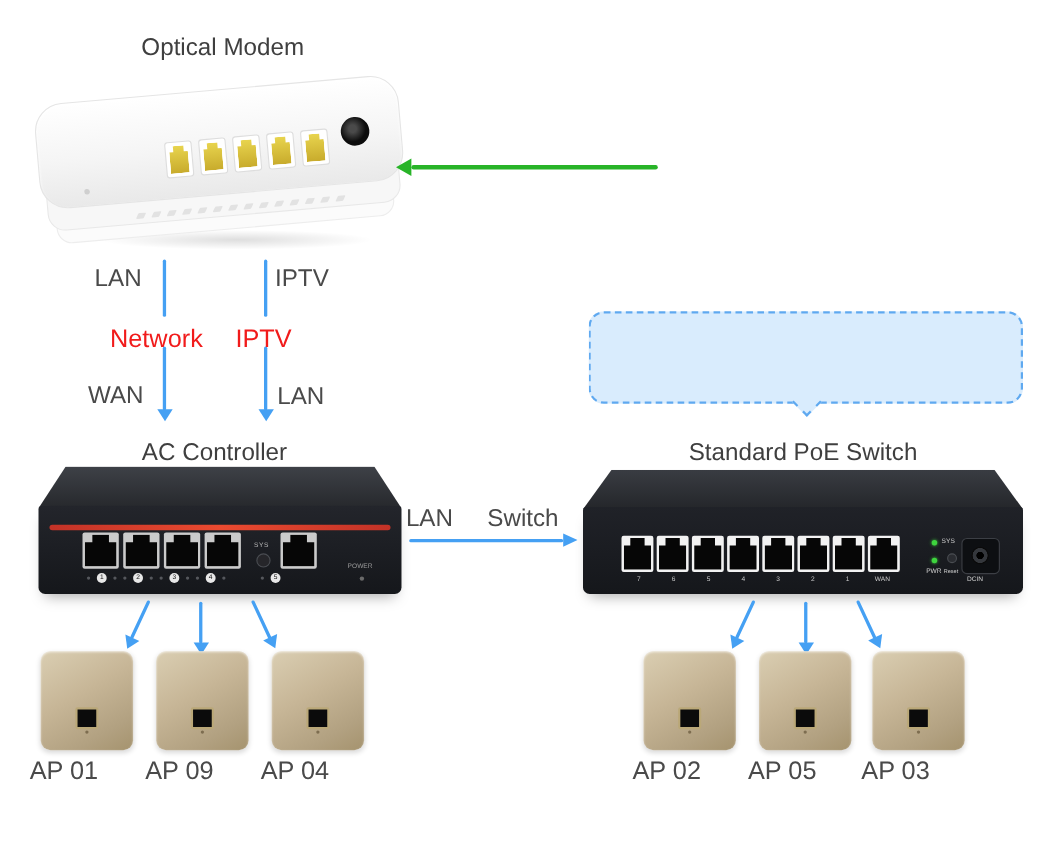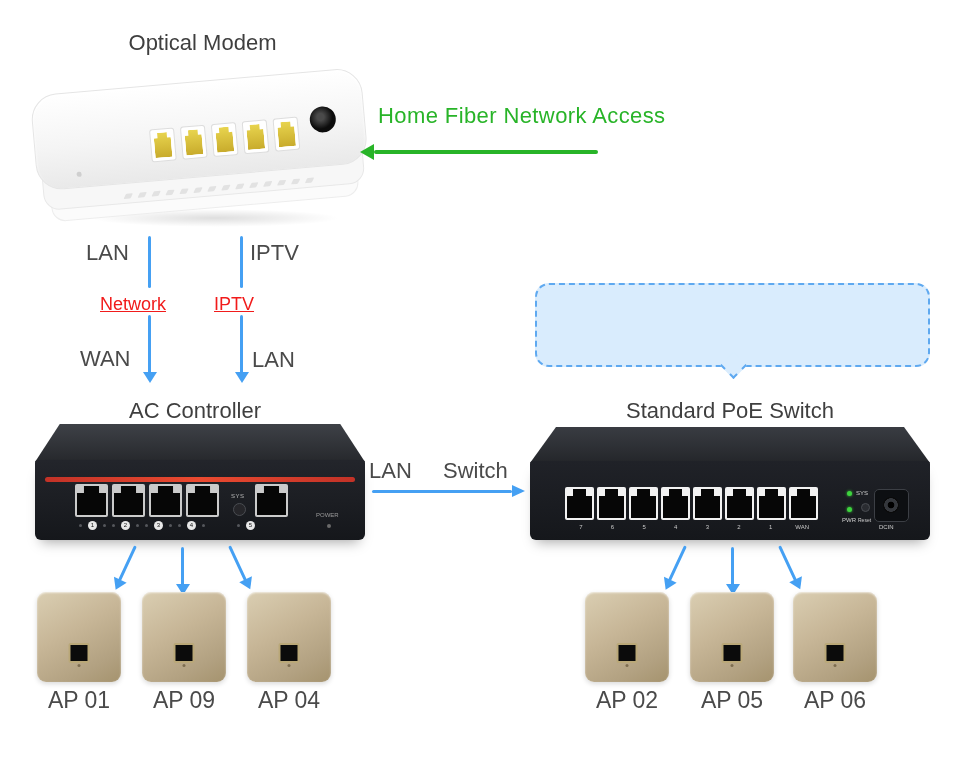--- a/index.html
+++ b/index.html
@@ -1,21 +1,21 @@
 <!DOCTYPE html>
 <html><head>
 <meta charset="utf-8">
 <style>
   html,body{margin:0;padding:0;background:#fff;}
   .canvas{position:relative;width:960px;height:780px;background:#ffffff;overflow:hidden;
           font-family:"Liberation Sans",sans-serif;}
   .txt{position:absolute;white-space:nowrap;}
   .title{font-size:22px;color:#3f3f3f;text-align:center;}
   .lbl{font-size:22px;color:#4a4a4a;}
-  .red-lbl{font-size:18px;color:#f11b1b;text-decoration:underline;}
+  .red-lbl{font-size:23px;color:#f11b1b;}
   .green-lbl{font-size:22px;color:#28b428;letter-spacing:.4px;}
 
   
   .vline{position:absolute;width:3px;background:#45a0f3;border-radius:2px;}
   .varrow{position:absolute;width:3px;background:#45a0f3;border-radius:2px;}
   .varrow::after{content:"";position:absolute;left:-5.5px;bottom:-10px;width:0;height:0;
     border-left:7px solid transparent;border-right:7px solid transparent;border-top:11px solid #45a0f3;}
   .fan{height:38px;}
   .fan.l{transform:rotate(25deg);transform-origin:top center;}
   .fan.r{transform:rotate(-25deg);transform-origin:top center;}
@@ -97,21 +97,21 @@
   .dcin-pin{position:absolute;left:8px;top:7px;width:16px;height:16px;border-radius:50%;
     background:radial-gradient(circle,#000 0 28%,#34373c 32% 58%,#0a0a0a 62%);}
 
   
   .ap-plate{position:absolute;top:592px;width:84px;height:90px;border-radius:9px;
     background:linear-gradient(150deg,#daceb2 0%,#c7b697 42%,#b2a181 78%,#a5936e 100%);
     box-shadow:inset 0 1px 2px rgba(255,255,255,.65),0 2px 5px rgba(0,0,0,.15);}
   .ap-port{position:absolute;left:50%;top:57%;transform:translateX(-50%);width:17px;height:16px;
     background:#0b0b0b;border:2px solid #baa878;border-radius:2px;}
   .ap-dot{position:absolute;left:50%;top:80%;transform:translateX(-50%);width:3px;height:3px;border-radius:50%;background:#7d6d50;}
-  .ap-lbl{position:absolute;top:687px;width:104px;text-align:center;font-size:23px;color:#4a4a4a;}
+  .ap-lbl{position:absolute;top:687px;width:104px;font-size:23px;color:#4a4a4a;}
 </style>
 </head>
 <body>
 
 <div class="canvas">
 
   <div class="txt title" style="left:100px;top:30px;width:205px;">Optical Modem</div>
   <div class="modem">
     <div class="m-shadow"></div>
     <div class="m-body">
@@ -149,21 +149,20 @@
           <span class="m-vent"></span>
           <span class="m-vent"></span>
           <span class="m-vent"></span>
           <span class="m-vent"></span>
           <span class="m-vent"></span>
           <span class="m-vent"></span>
       </div>
     </div>
   </div>
 
-  <div class="txt green-lbl" style="left:378px;top:103px;">Home Fiber Network Access</div>
   <div class="garrow" style="left:374px;top:150px;width:224px;"></div>
 
   <div class="vline" style="left:148px;top:236px;height:52px;"></div>
   <div class="varrow" style="left:148px;top:315px;height:58px;"></div>
   <div class="vline" style="left:240px;top:236px;height:52px;"></div>
   <div class="varrow" style="left:240px;top:315px;height:58px;"></div>
 
   <div class="txt lbl" style="left:86px;top:240px;">LAN</div>
   <div class="txt lbl" style="left:250px;top:240px;">IPTV</div>
   <div class="txt red-lbl" style="left:100px;top:294px;">Network</div>
@@ -309,15 +308,15 @@
   <div class="ap-plate" style="left:793px;">
       <div class="ap-port"></div>
       <div class="ap-dot"></div>
     </div>
 
   <div class="ap-lbl" style="left:27px;">AP 01</div>
   <div class="ap-lbl" style="left:132px;">AP 09</div>
   <div class="ap-lbl" style="left:237px;">AP 04</div>
   <div class="ap-lbl" style="left:575px;">AP 02</div>
   <div class="ap-lbl" style="left:680px;">AP 05</div>
-  <div class="ap-lbl" style="left:783px;">AP 06</div>
+  <div class="ap-lbl" style="left:783px;">AP 03</div>
 
 </div>
 
 </body></html>

